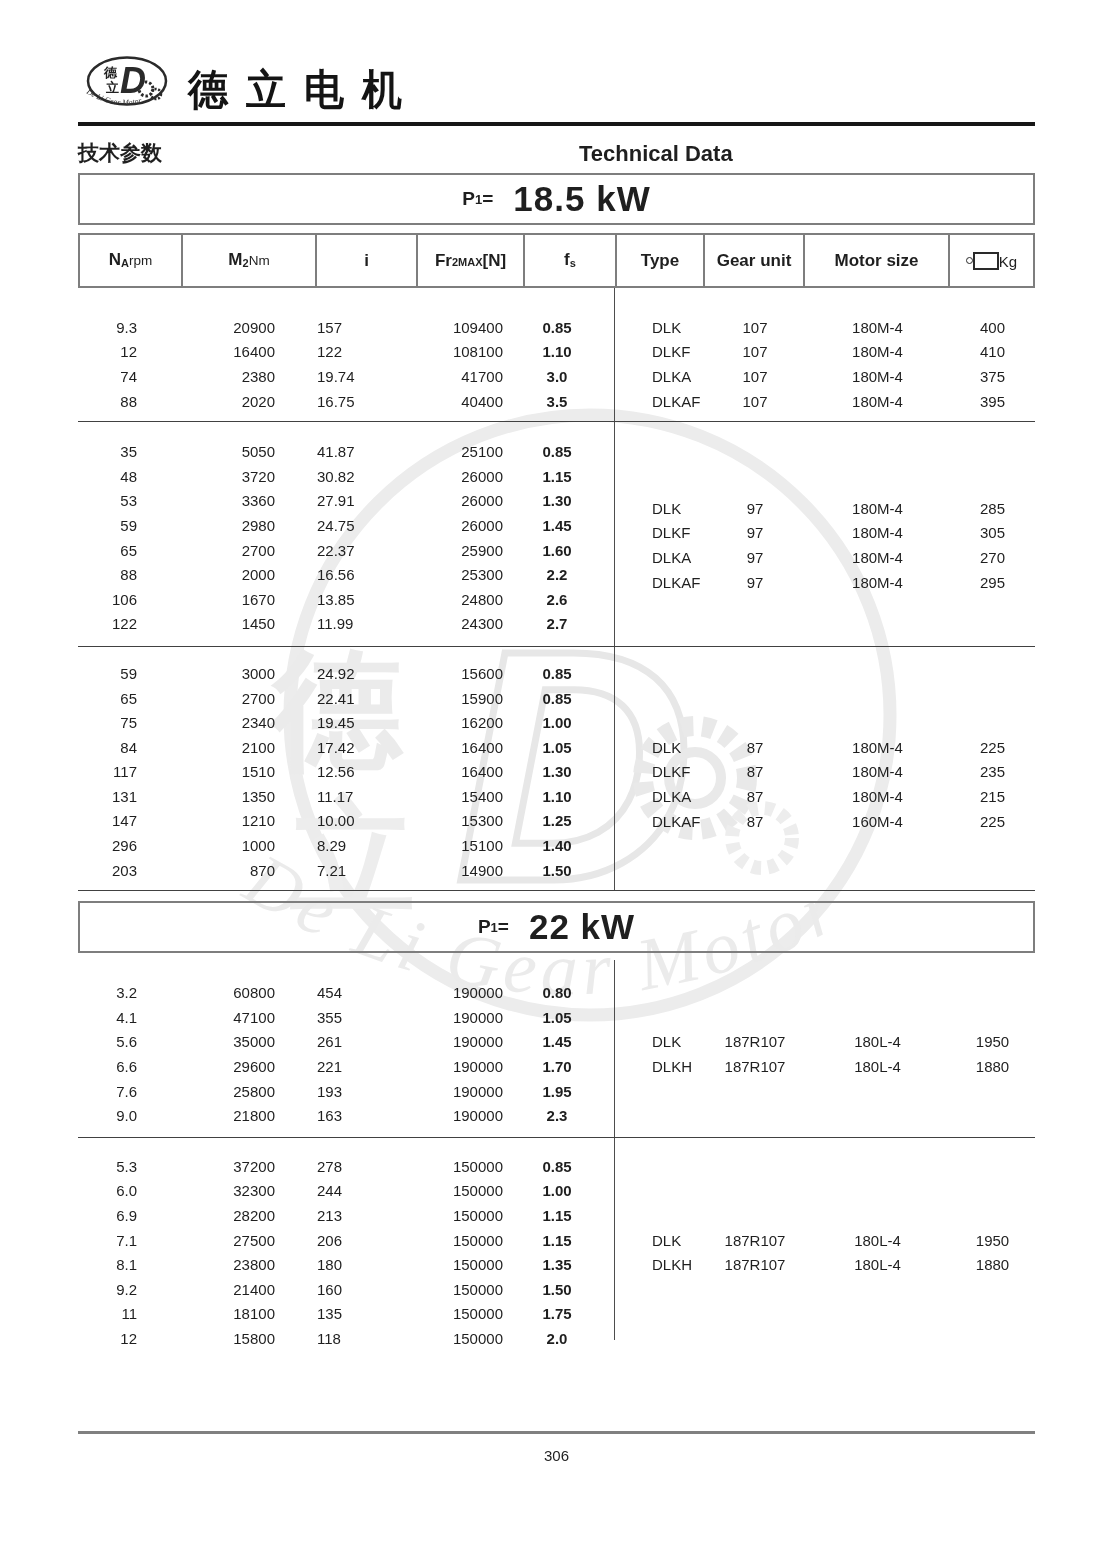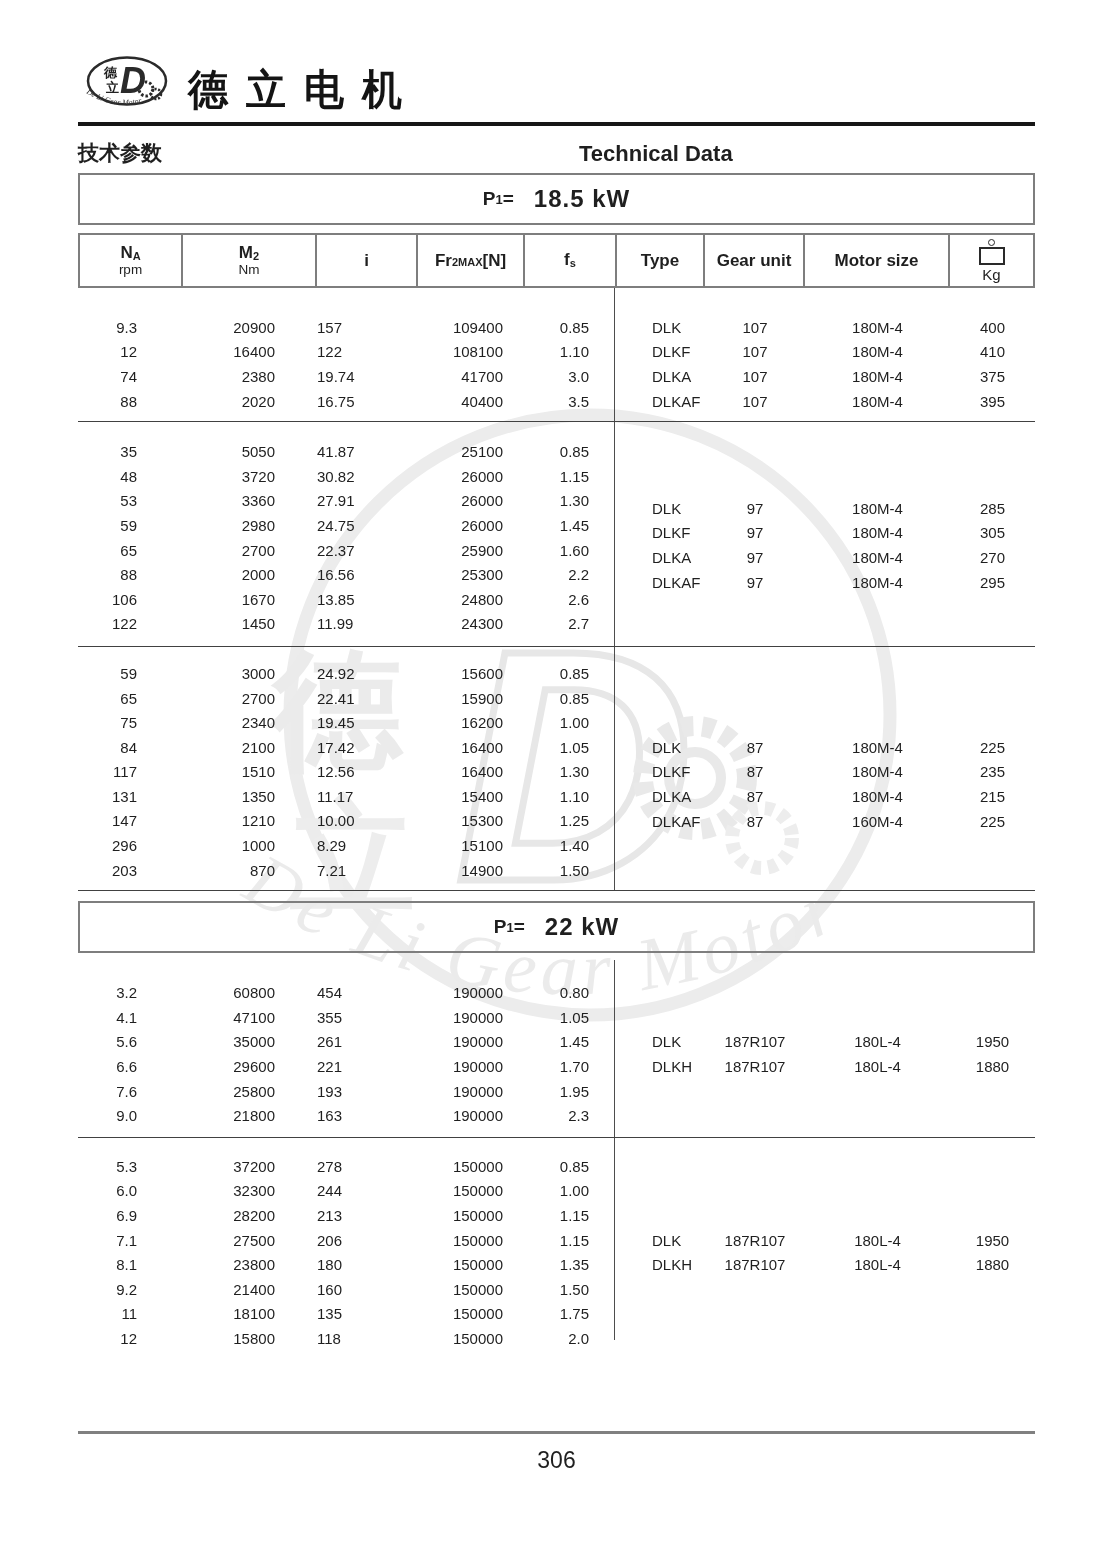--- a/index.html
+++ b/index.html
@@ -22,31 +22,31 @@
   
   .content{position:absolute;left:78px;top:173px;width:957px;z-index:1;}
 
   .title-box{
     box-sizing:border-box;height:52px;border:2px solid #7e7e7e;
     display:flex;align-items:center;justify-content:center;background:transparent;
   }
   .title-box .p-pre{font-size:19px;font-weight:700;}
   .title-box .p-sub{font-size:13px;font-weight:700;vertical-align:-2px;}
   .title-box .p-eq{font-size:19px;font-weight:700;}
-  .title-box .p-val{font-size:24px;font-weight:700;letter-spacing:1px;margin-left:20px;}
+  .title-box .p-val{font-size:35px;font-weight:700;letter-spacing:1px;margin-left:20px;}
 
   .grid9{display:grid;grid-template-columns:105px 134px 101px 107px 92px 88px 100px 145px 85px;}
 
   .head-row{
     box-sizing:border-box;margin-top:8px;height:55px;border:2px solid #7e7e7e;
     grid-template-columns:103px 134px 101px 107px 92px 88px 100px 145px 83px;
   }
   .head-cell{
     box-sizing:border-box;border-right:2px solid #7e7e7e;
-    display:flex;flex-direction:column;align-items:center;justify-content:center;
+    display:flex;flex-direction:row;align-items:center;justify-content:center;
     line-height:1.05;
   }
   .head-cell:last-child{border-right:none;}
   .h-main{font-size:17px;font-weight:700;}
   .h-small{font-size:11px;font-weight:700;}
   .h-sub{font-size:11px;font-weight:700;vertical-align:-2px;}
   .h-unit{font-size:13.5px;font-weight:400;margin-top:1px;}
   .kg-knob{width:5px;height:5px;border:1.5px solid #2a2a2a;border-radius:50%;background:#fff;margin-bottom:1px;}
   .kg-box{width:22px;height:14px;border:2px solid #2a2a2a;background:#fff;}
   .kg-label{font-size:15px;font-weight:400;margin-top:2px;}
@@ -58,31 +58,31 @@
   .sec-1 .blocks::before{top:7px;bottom:11px;}
 
   .block{box-sizing:border-box;position:relative;}
   .block.hline{border-bottom:1px solid #414141;}
 
   .trow{height:24.6px;align-items:center;font-size:15px;}
   .c-na  {grid-column:1;text-align:right;padding-right:46px;}
   .c-m2  {grid-column:2;text-align:right;padding-right:42px;}
   .c-i   {grid-column:3;text-align:left;padding-right:30px;}
   .c-fr  {grid-column:4;text-align:right;padding-right:22px;}
-  .c-fs  {grid-column:5;text-align:right;padding-right:28px;}
+  .c-fs  {grid-column:5;text-align:center;padding-right:28px;font-weight:bold;}
   .c-type{grid-column:6;text-align:left;padding-left:35px;}
   .c-gear{grid-column:7;text-align:center;}
   .c-mot {grid-column:8;text-align:center;}
   .c-kg  {grid-column:9;text-align:center;}
 
   .variants{position:absolute;left:0;right:0;}
 
   
   .footer-rule{position:absolute;left:78px;top:1431px;width:957px;height:3px;background:#808080;}
-  .page-number{position:absolute;left:78px;top:1447px;width:957px;text-align:center;font-size:23px;z-index:1;}
+  .page-number{position:absolute;left:78px;top:1447px;width:957px;text-align:center;font-size:15px;z-index:1;}
 
   
   .watermark{position:absolute;left:0;top:0;width:1100px;height:1555px;z-index:0;pointer-events:none;}
 </style>
 </head>
 <body>
 
 <div class="page">
 
   <svg class="watermark" viewBox="0 0 1100 1555" aria-hidden="true">

